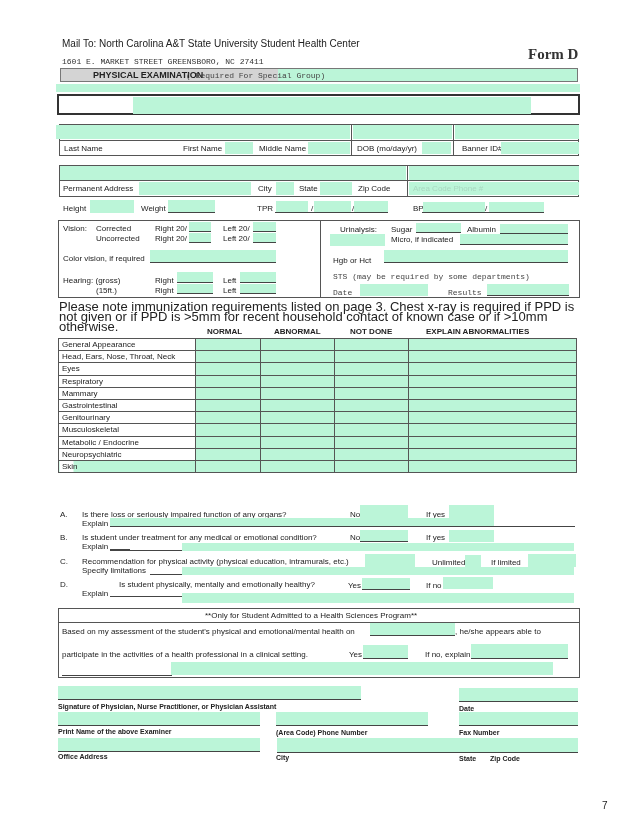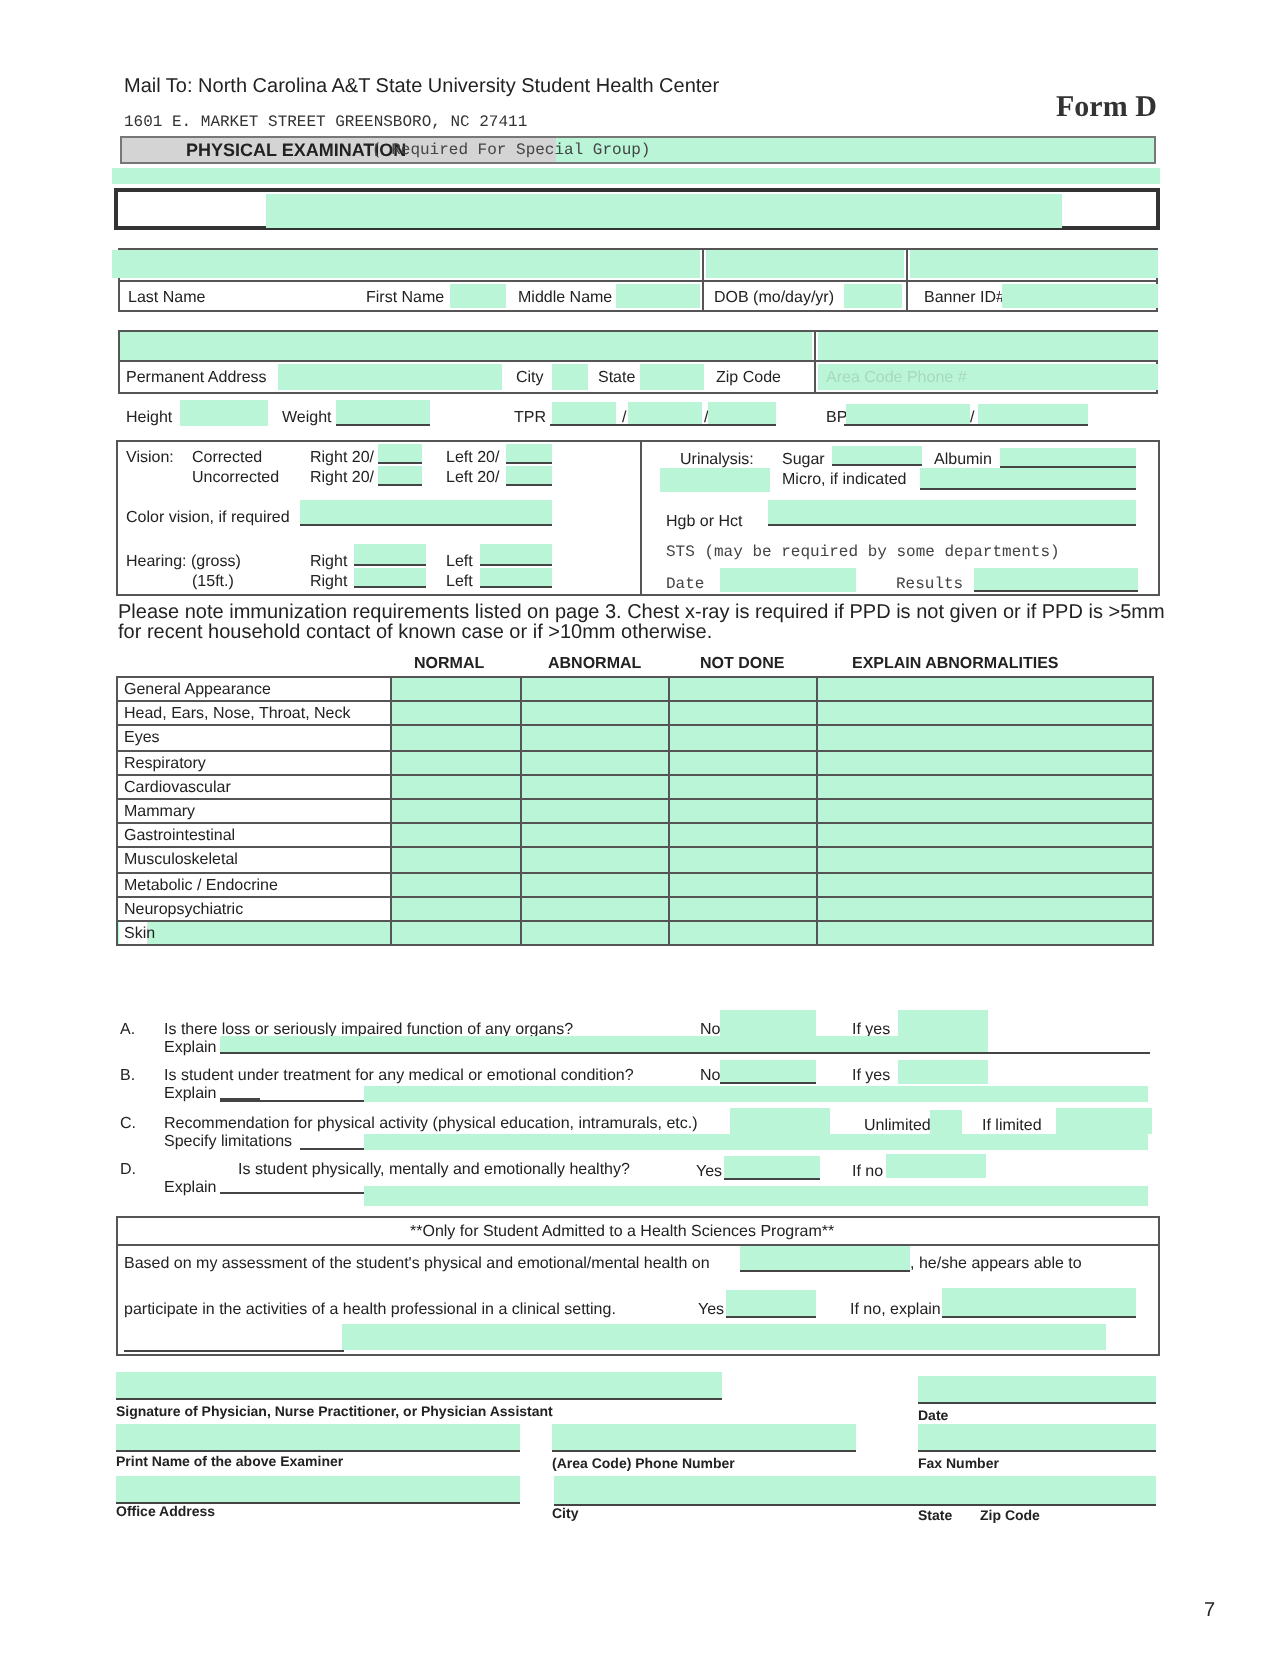--- a/index.html
+++ b/index.html
@@ -127,21 +127,21 @@
 
 <span class="lbl" style="left:333px;top:256px;">Hgb or Hct</span>
 <div class="fld" style="left:384px;top:250px;width:184px;height:13px;border-bottom:1px solid #444;"></div>
 
 <span class="lbl mono" style="left:333px;top:272px;color:#444;">STS (may be required by some departments)</span>
 <span class="lbl mono" style="left:333px;top:288px;color:#444;">Date</span>
 <div class="fld" style="left:360px;top:284px;width:68px;height:12px;"></div>
 <span class="lbl mono" style="left:448px;top:288px;color:#444;">Results</span>
 <div class="fld" style="left:487px;top:284px;width:82px;height:12px;border-bottom:1px solid #444;"></div>
 
-<div class="lbl" style="left:59px;top:302px;width:525px;white-space:normal;line-height:10px;font-size:10px;">Please note immunization requirements listed on page 3. Chest x-ray is required if PPD is not given or if PPD is &gt;5mm for recent household contact of known case or if &gt;10mm otherwise.</div>
+<div class="lbl" style="left:59px;top:302px;width:525px;white-space:normal;line-height:10px;font-size:13px;">Please note immunization requirements listed on page 3. Chest x-ray is required if PPD is not given or if PPD is &gt;5mm for recent household contact of known case or if &gt;10mm otherwise.</div>
 
 <span class="colh" style="left:207px;">NORMAL</span>
 <span class="colh" style="left:274px;">ABNORMAL</span>
 <span class="colh" style="left:350px;">NOT DONE</span>
 <span class="colh" style="left:426px;">EXPLAIN ABNORMALITIES</span>
 
 <table class="exam">
   <tbody>
     <tr>
         <td style="width:137px">General Appearance</td>
@@ -165,35 +165,35 @@
         <td class="g"></td>
       </tr>
     <tr>
         <td>Respiratory</td>
         <td class="g"></td>
         <td class="g"></td>
         <td class="g"></td>
         <td class="g"></td>
       </tr>
     <tr>
-        <td>Cardiovascular</td>
-        <td class="g"></td>
-        <td class="g"></td>
-        <td class="g"></td>
-        <td class="g"></td>
-      </tr>
-    <tr>
         <td>Mammary</td>
         <td class="g"></td>
         <td class="g"></td>
         <td class="g"></td>
         <td class="g"></td>
       </tr>
     <tr>
         <td>Gastrointestinal</td>
+        <td class="g"></td>
+        <td class="g"></td>
+        <td class="g"></td>
+        <td class="g"></td>
+      </tr>
+    <tr>
+        <td>Genitourinary</td>
         <td class="g"></td>
         <td class="g"></td>
         <td class="g"></td>
         <td class="g"></td>
       </tr>
     <tr>
         <td>Musculoskeletal</td>
         <td class="g"></td>
         <td class="g"></td>
         <td class="g"></td>

